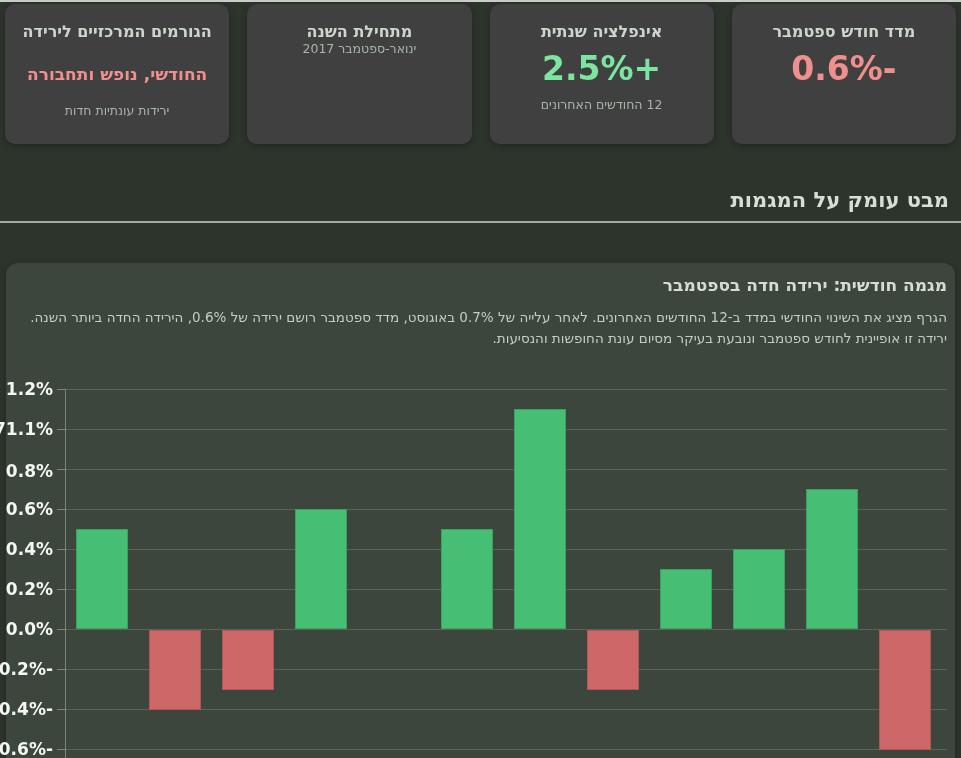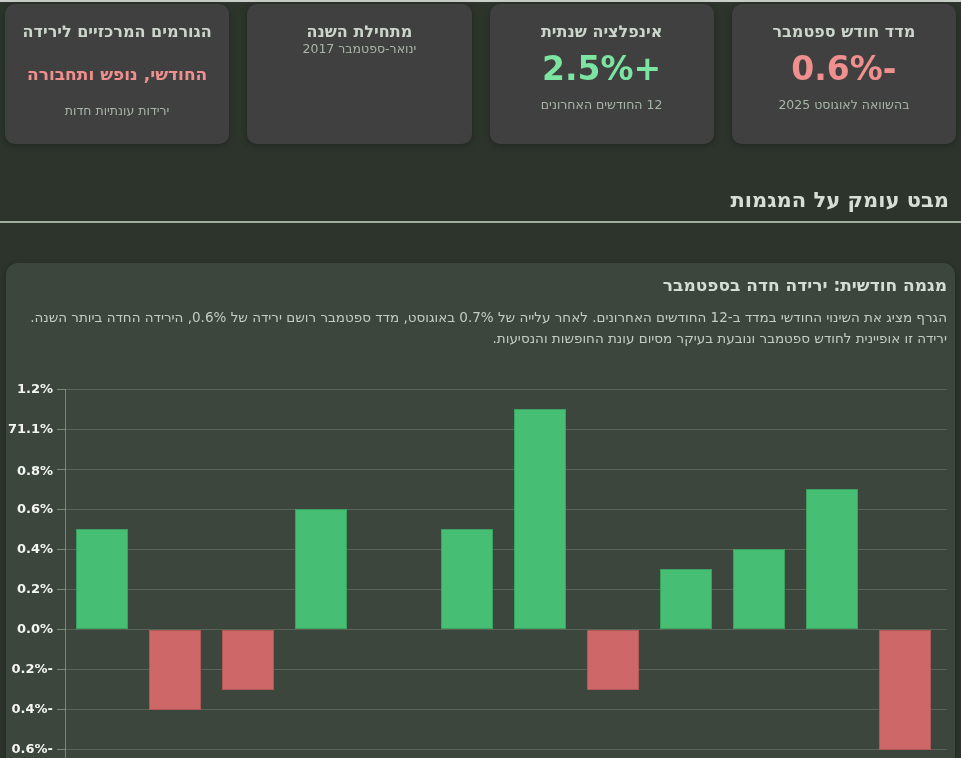--- a/index.html
+++ b/index.html
@@ -102,23 +102,23 @@
     background:rgba(198,210,198,.45);
   }
   .tick{
     position:absolute;
     height:1px; width:8px;
     background:rgba(198,210,198,.45);
   }
   .ylabel{
     position:absolute;
     left:0; width:39px;
-    text-align:right;
+    text-align:left;
     direction:rtl;           
-    font-size:13px; font-weight:700;
+    font-size:17px; font-weight:700;
     color:#f4f6f4;
     line-height:16px;
   }
   .bar{
     position:absolute;
     width:52px;
     box-shadow:inset 0 0 0 1px rgba(0,0,0,.15);
   }
 </style>
 </head>
@@ -126,21 +126,20 @@
 
 <div class="top-line"></div>
 
 <div class="cards-row">
 
   <div class="stat-card">
     <div class="card-title">מדד חודש ספטמבר</div>
     <div class="card-value">
       <span class="pink">-0.6%</span>
     </div>
-    <div class="card-subtitle">בהשוואה לאוגוסט 2025</div>
   </div>
 
   <div class="stat-card">
     <div class="card-title">אינפלציה שנתית</div>
     <div class="card-value">
       <span class="green">+2.5%</span>
     </div>
     <div class="card-subtitle">12 החודשים האחרונים</div>
   </div>
 

